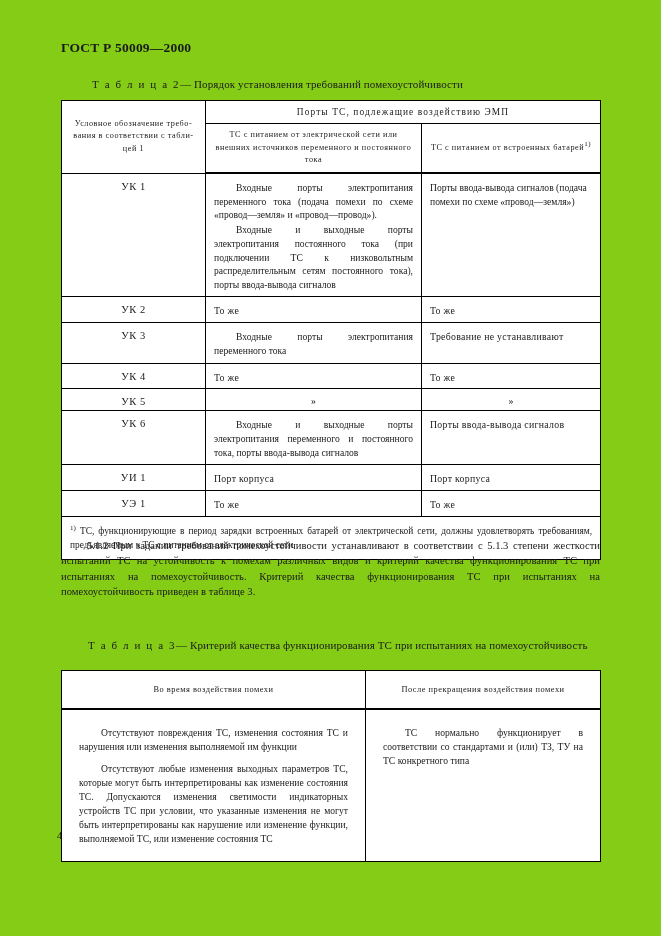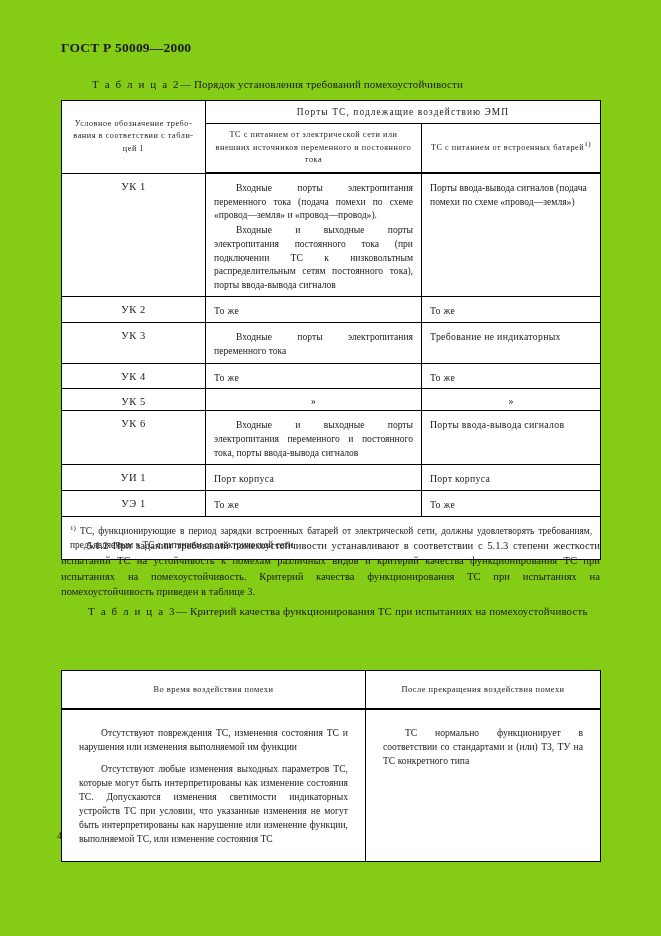--- a/index.html
+++ b/index.html
@@ -32,21 +32,21 @@
     position: absolute;
     font-size: 11px;
     white-space: nowrap;
     letter-spacing: 0.1px;
   }
   .caption-spaced {
     letter-spacing: 1.6px;
     margin-left: 31px;
   }
   #caption-table2 { left: 61px; top: 78px; }
-  #caption-table3 { left: 57px; top: 605px; }
+  #caption-table3 { left: 57px; top: 639px; }
 
   
   table.gost {
     position: absolute;
     border-collapse: collapse;
     table-layout: fixed;
     background: #fff;
   }
   table.gost td, table.gost th {
     border: 1px solid #000;
@@ -200,21 +200,21 @@
         <td class="code-cell">УК 2</td>
         <td class="center-cell">То же</td>
         <td class="center-cell">То же</td>
       </tr>
 
       <tr>
         <td class="code-cell">УК 3</td>
         <td class="body-cell">
           <p>Входные порты электропитания переменного тока</p>
         </td>
-        <td class="center-cell">Требование не индикаторных</td>
+        <td class="center-cell">Требование не устанавливают</td>
       </tr>
 
       <tr>
         <td class="code-cell">УК 4</td>
         <td class="center-cell">То же</td>
         <td class="center-cell">То же</td>
       </tr>
 
       <tr>
         <td class="code-cell">УК 5</td>

